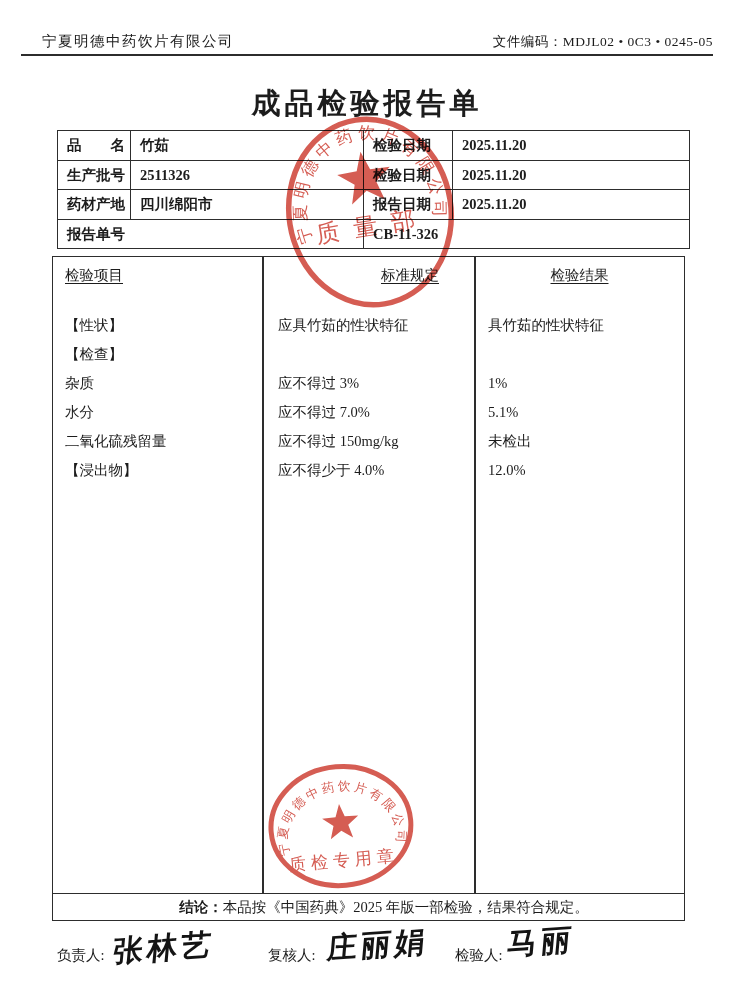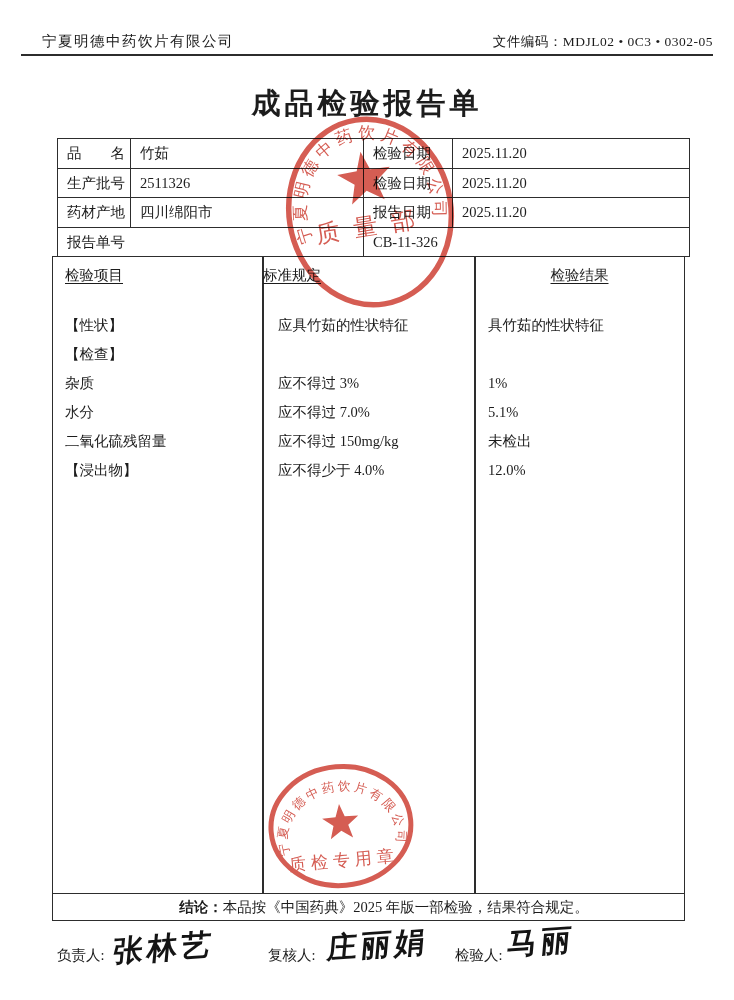--- a/index.html
+++ b/index.html
@@ -8,37 +8,37 @@
     font-family:"Liberation Serif","DejaVu Serif",serif;color:#1c1c1c;
     overflow:hidden;
   }
   
   .company{position:absolute;left:42px;top:32px;font-size:14.5px;letter-spacing:1.5px;}
   .doccode{position:absolute;right:21px;top:33px;font-size:13.5px;letter-spacing:.5px;}
   .headrule{position:absolute;left:21px;top:54px;width:692px;height:2px;background:#2c2c2c;}
   .title{position:absolute;left:0;top:84px;width:734px;text-align:center;
          font-size:29px;font-weight:bold;letter-spacing:4px;}
   
-  .info-table{position:absolute;left:57px;top:138px;width:631px;
-      border:1.5px solid #2d2d2d;display:grid;grid-template-columns:73px 233px 89px 1fr;}
+  .info-table{position:absolute;left:57px;top:130px;width:631px;
+      border:1.5px solid #2d2d2d;display:grid;grid-template-columns:73px 233px 89px 1fr;font-weight:bold;}
   .info-table>div{height:28.5px;line-height:28.5px;font-size:14.5px;
       border-right:1.5px solid #2d2d2d;border-bottom:1.5px solid #2d2d2d;
       padding-left:9px;white-space:nowrap;overflow:hidden;}
   .info-table>div.lastcol{border-right:none;}
   .info-table>div.lastrow{border-bottom:none;}
   .span2a{grid-column:1 / span 2;}
   .span2b{grid-column:3 / span 2;}
   
   .insp{position:absolute;left:52px;top:256px;width:631px;height:663px;border:1.5px solid #2d2d2d;}
   .vline{position:absolute;top:0;width:1.5px;height:637px;background:#2d2d2d;}
   .v1{left:209px;} .v2{left:421px;}
   .insp .hdr{position:absolute;top:9px;font-size:14.5px;}
   .insp .hdr span{text-decoration:underline;text-underline-offset:3px;}
   .h-item{left:12px;}
-  .h-std{left:210px;width:176px;text-align:left;}
+  .h-std{left:210px;width:176px;text-align:right;}
   .h-res{left:422px;width:209px;text-align:center;}
   .cell-line{position:absolute;font-size:14.5px;line-height:20px;white-space:nowrap;}
   .c-item{left:12px;} .c-std{left:225px;} .c-res{left:435px;}
   .r0{top:58px;} .r1{top:87px;} .r2{top:116px;} .r3{top:145px;} .r4{top:174px;} .r5{top:203px;}
   .concl{position:absolute;left:0;right:0;top:636px;height:25.5px;border-top:1.5px solid #2d2d2d;
       line-height:26px;padding-left:31px;font-size:14.5px;white-space:nowrap;text-align:center;}
   .concl b{font-weight:bold;}
   
   .sigrow{position:absolute;left:0;top:0;width:680px;height:1000px;pointer-events:none;}
   .siglabel{position:absolute;font-size:14.5px;top:946px;}
@@ -49,21 +49,21 @@
   
   .stamp{position:absolute;mix-blend-mode:multiply;opacity:.88;}
   .stamp1{left:284px;top:114px;transform:rotate(-9deg);}
   .stamp2{left:266px;top:762px;transform:rotate(-5deg);}
 </style>
 </head>
 <body>
 
 <div class="company">宁夏明德中药饮片有限公司</div>
 <div class="doccode">
-  <span>文件编码：</span><span>MDJL02 • 0C3 • 0302-05</span>
+  <span>文件编码：</span><span>MDJL02 • 0C3 • 0245-05</span>
 </div>
 <div class="headrule"></div>
 <div class="title">成品检验报告单</div>
 
 <div class="info-table">
   <div>品　　名</div>
   <div>竹茹</div>
   <div>检验日期</div>
   <div class="lastcol">2025.11.20</div>
 

